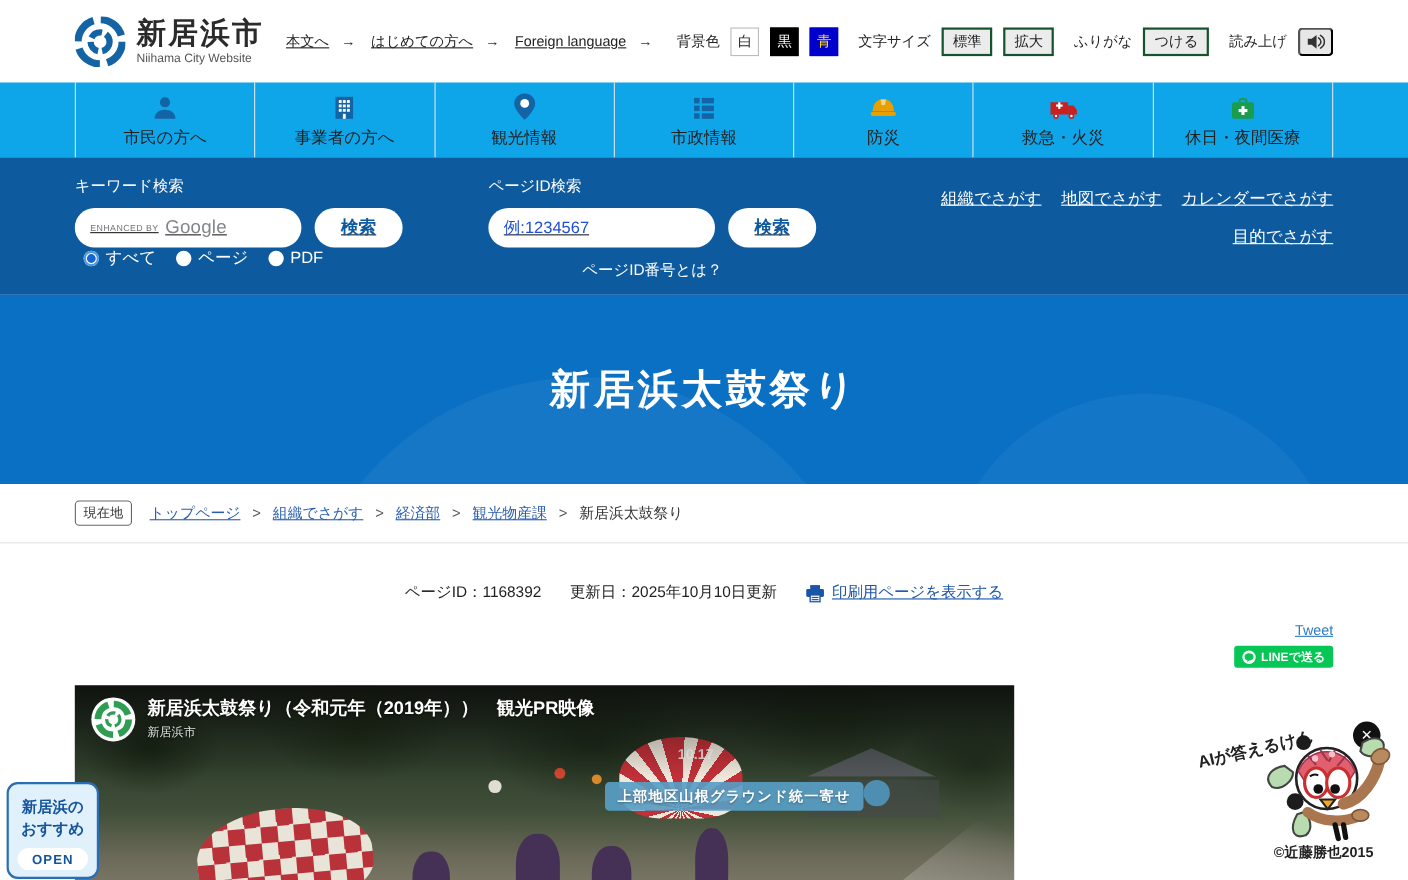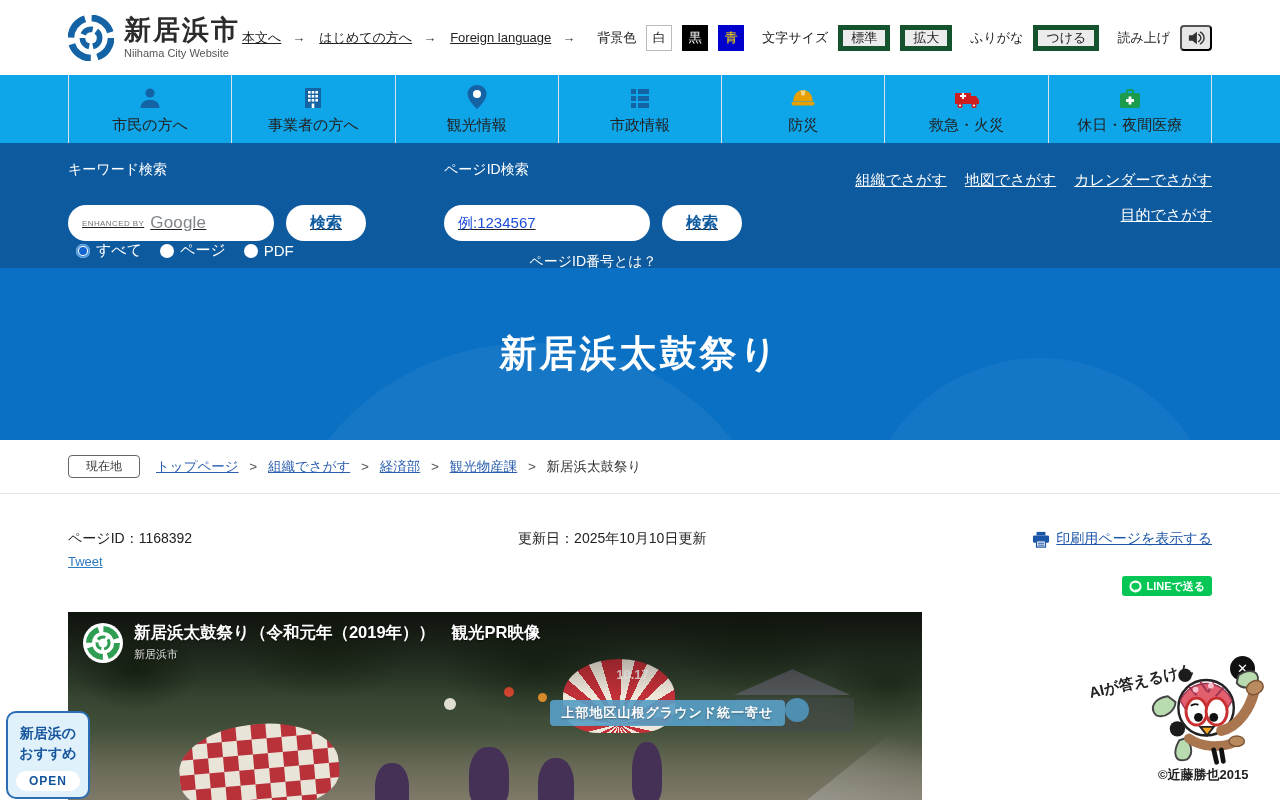--- a/index.html
+++ b/index.html
@@ -14,34 +14,34 @@
   .logo-text .ttl { font-size:27px; font-weight:700; color:#2b2b2b; letter-spacing:2px; line-height:1.1; }
   .logo-text .sub { font-size:11px; color:#555; margin-top:1px; }
   .util { margin-left:auto; display:flex; align-items:center; gap:10px; font-size:13px; color:#222; }
   .util a.skip { color:#222; text-decoration:underline; }
   .util .arrow { color:#333; margin:0 4px 0 1px; }
   .util .grp-label { margin-left:8px; color:#222; }
   .sq-btn { display:inline-flex; align-items:center; justify-content:center; min-width:26px; height:26px; padding:0 5px; font-size:13px; cursor:pointer; }
   .btn-white { background:#fff; border:1px solid #bbb; color:#222; }
   .btn-black { background:#000; border:1px solid #000; color:#fff; }
   .btn-blue  { background:#0000cc; border:1px solid #0000cc; color:#ffe000; }
-  .btn-gray  { background:#ececec; border:5px solid #14532d; color:#222; padding:0 8px; }
+  .btn-gray  { background:#ececec; border:2px solid #14532d; color:#222; padding:0 8px; }
   .btn-speaker { background:#e7e7e7; border-radius:4px; width:32px; }
 
   
   .gnav { display:flex; padding:0 68px; height:68px; background:#0ea5e9; }
   .gnav-item { flex:1; display:flex; flex-direction:column; align-items:center; justify-content:center; gap:6px; border-left:1px solid #dde2e7; cursor:pointer; }
   .gnav-item:last-child { border-right:1px solid #dde2e7; }
   .gnav-item .ico { height:26px; display:flex; align-items:flex-end; }
   .gnav-item .lbl { font-size:15px; color:#222; }
 
   
   .searchband { background:#0e5a9e; height:125px; padding:0 68px; display:flex; }
   .sb-col { padding-top:18px; }
-  .sb-label { color:#fff; font-size:14px; margin-bottom:26px; display:block; }
+  .sb-label { color:#fff; font-size:14px; margin-bottom:10px; display:block; }
   .sb-row { display:flex; align-items:center; gap:12px;text-decoration:underline; }
   .pill-input { width:206px; height:36px; background:#fff; border-radius:18px; border:none; display:flex; align-items:center; padding:0 14px; cursor:text; }
   .enh { font-size:8px; color:#70757a; letter-spacing:.4px; margin-right:6px; }
   .goog { font-size:17px; color:#80868b; letter-spacing:.2px; }
   .ph { font-size:15px; color:#1d4ed8; }
   .pill-btn { width:80px; height:36px; background:#fff; border:none; border-radius:18px; color:#0e5a9e; font-weight:700; font-size:16px; cursor:pointer; }
   .radio-row { display:flex; align-items:center; gap:18px; padding-left:8px; }
   .radio { display:flex; align-items:center; gap:6px; color:#fff; font-size:15px; cursor:pointer; }
   .rdot { width:14px; height:14px; border-radius:50%; background:#fff; position:relative; }
   .radio.checked .rdot { box-shadow:0 0 0 2px #4f9be0 inset; }
@@ -54,30 +54,30 @@
   .sb-links .row2 { margin-top:16px; }
 
   
   .hero { position:relative; height:172px; background:#0a70c4; overflow:hidden; }
   .hero::before { content:""; position:absolute; width:520px; height:520px; border-radius:50%; background:rgba(255,255,255,.05); left:270px; top:75px; }
   .hero::after { content:""; position:absolute; width:360px; height:360px; border-radius:50%; background:rgba(255,255,255,.045); right:60px; top:90px; }
   .hero h1 { position:relative; z-index:1; text-align:center; line-height:172px; color:#fff; font-size:37px; font-weight:700; letter-spacing:3px; }
 
   
   .crumbbar { padding:15px 68px; border-bottom:1px solid #e2e2e2; display:flex; align-items:center; font-size:13.5px; }
-  .cur-badge { border:1px solid #666; border-radius:4px; padding:2px 17px; font-size:12px; color:#333; margin-right:16px; }
+  .cur-badge { border:1px solid #666; border-radius:4px; padding:2px 7px; font-size:12px; color:#333; margin-right:16px; }
   .crumbs a { color:#2b5fae; text-decoration:underline; }
   .crumbs .sep { color:#555; margin:0 7px; }
   .crumbs .last { color:#333; }
 
   
   .content { padding:0 68px; }
-  .meta-row { margin-top:36px; display:flex; justify-content:space-between; align-items:center; gap:26px; font-size:14px; color:#222; }
+  .meta-row { margin-top:36px; display:flex; justify-content:center; align-items:center; gap:26px; font-size:14px; color:#222; }
   .print-link { display:flex; align-items:center; gap:6px; color:#1b55a7; text-decoration:underline; font-size:14px; }
-  .tweet-row { display:flex; justify-content:flex-start; margin-top:6px; }
+  .tweet-row { display:flex; justify-content:flex-end; margin-top:17px; }
   .tweet-row a { color:#2f7bc0; font-size:13px; text-decoration:underline; }
   .line-row { display:flex; justify-content:flex-end; margin-top:7px; }
   .line-btn { display:inline-flex; align-items:center; gap:4px; background:#06c755; color:#fff; border:none; border-radius:3px; height:20px; padding:0 7px; font-size:11px; font-weight:700; cursor:pointer; }
 
   
   .video { position:relative; margin-top:16px; width:854px; height:260px; overflow:hidden; cursor:pointer;
     background:linear-gradient(180deg,#222b20 0%,#31402d 28%,#42503a 45%,#6a6a58 60%,#8b8273 80%,#948b7c 100%); }
   .v-trees { position:absolute; inset:0;
     background:
       radial-gradient(90px 60px at 8% 22%, rgba(20,32,16,.8), transparent 70%),

